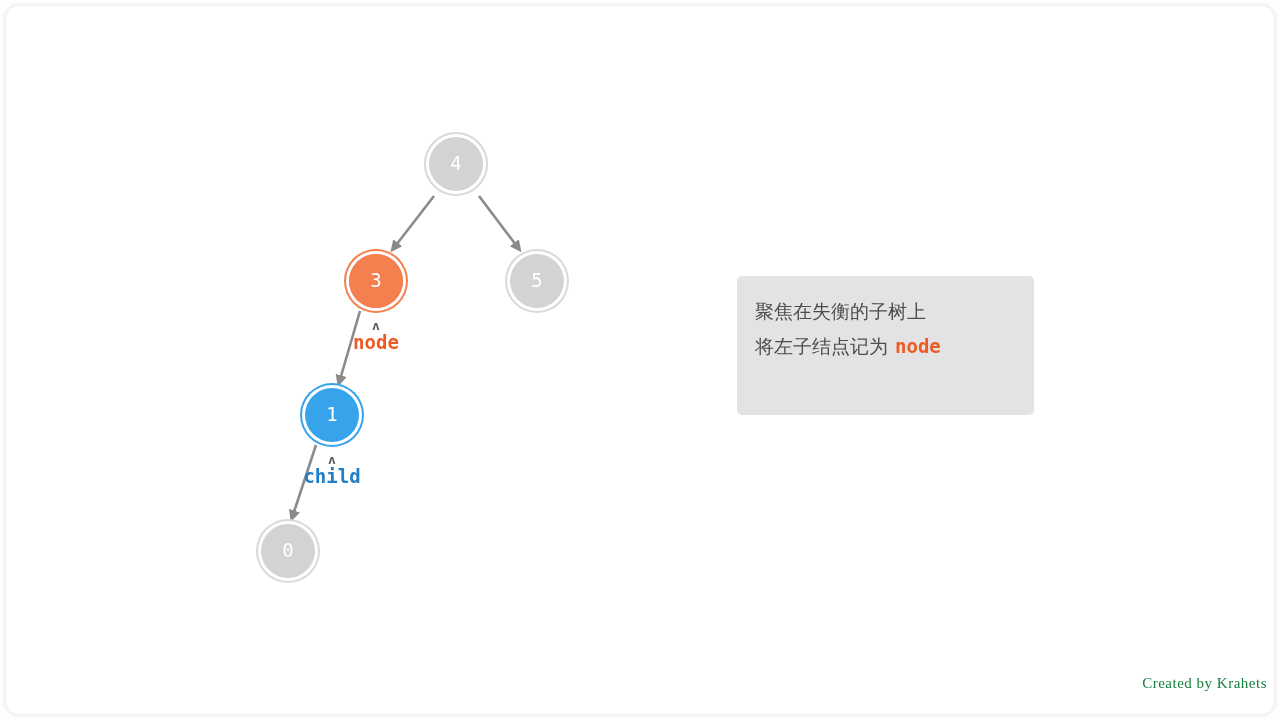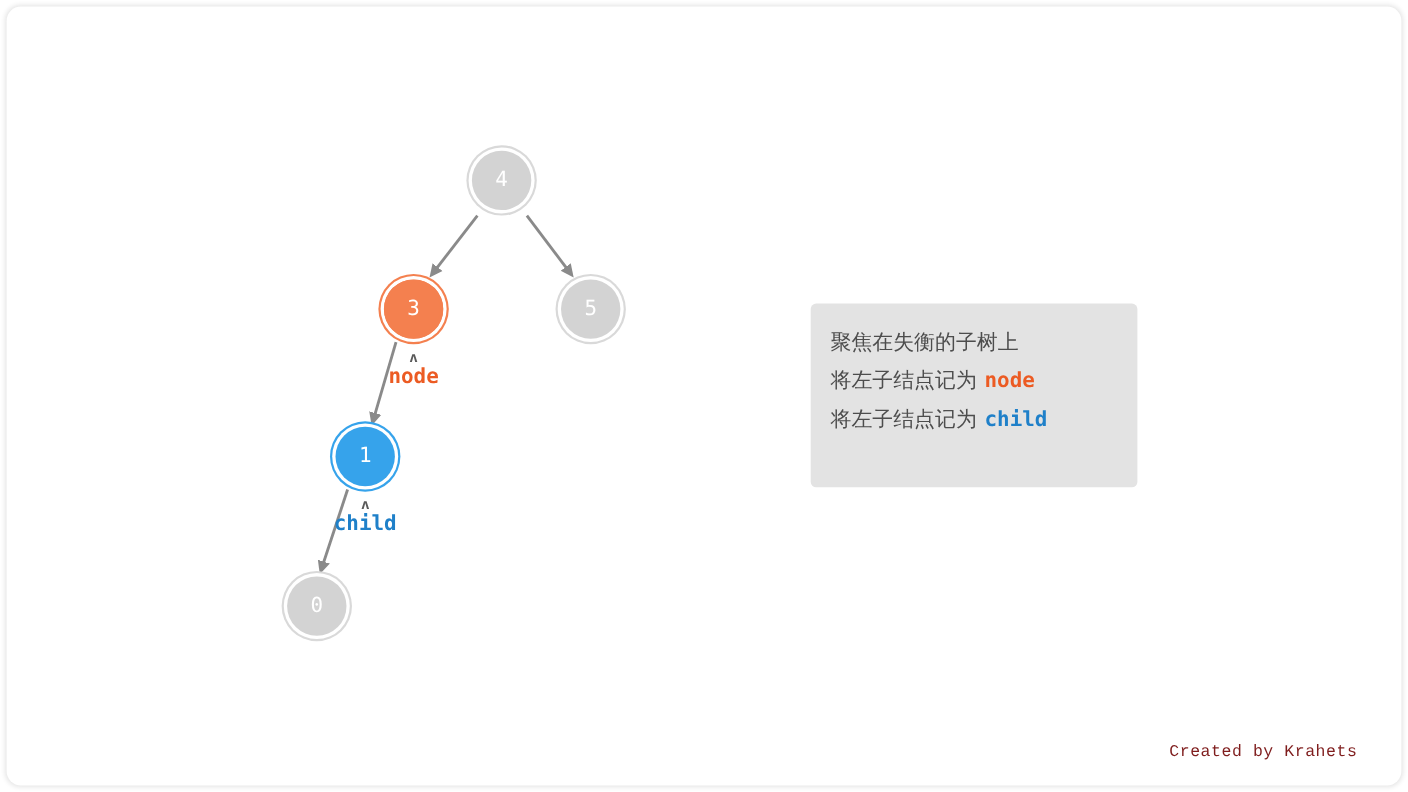--- a/index.html
+++ b/index.html
@@ -83,21 +83,21 @@
   }
   .ptr.orange .name { color: #ec5b23; }
   .ptr.blue   .name { color: #1f80c9; }
 
   
   #caption-box {
     position: absolute;
     left: 731px;
     top: 270px;
     width: 297px;
-    height: 167px;
+    height: 139px;
     background: #e3e3e3;
     border-radius: 5px;
     box-sizing: border-box;
     padding: 18px 0 0 18px;
   }
   .cap-line {
     font-family: "Liberation Sans", "DejaVu Sans", sans-serif;
     font-size: 19px;
     line-height: 35px;
     color: #4d4d4d;
@@ -108,25 +108,25 @@
     font-weight: bold;
     font-size: 19px;
     padding-left: 7px;
   }
   .cap-line .mono.orange { color: #ec5b23; }
   .cap-line .mono.blue   { color: #1f80c9; }
 
   
   #watermark {
     position: absolute;
-    right: 40px;
+    right: 7px;
     bottom: 22px;
-    font-family: Liberation Mono, monospace;
+    font-family: Liberation Serif, serif;
     font-size: 15px;
-    color: #7f1d1d;
+    color: #15803d;
     letter-spacing: 0.5px;
     white-space: nowrap;
   }
 </style>
 </head>
 <body>
 
 <div id="canvas">
   <div id="card">
 
@@ -176,21 +176,18 @@
       <span class="name">child</span>
     </div>
 
     <div id="caption-box">
       <div class="cap-line">
         <span>聚焦在失衡的子树上</span>
       </div>
       <div class="cap-line">
         <span>将左子结点记为</span><span class="mono orange">node</span>
       </div>
-      <div class="cap-line">
-        <span>将左子结点记为</span><span class="mono blue">child</span>
-      </div>
     </div>
 
     <div id="watermark">Created by Krahets</div>
 
   </div>
 </div>
 
 </body></html>

